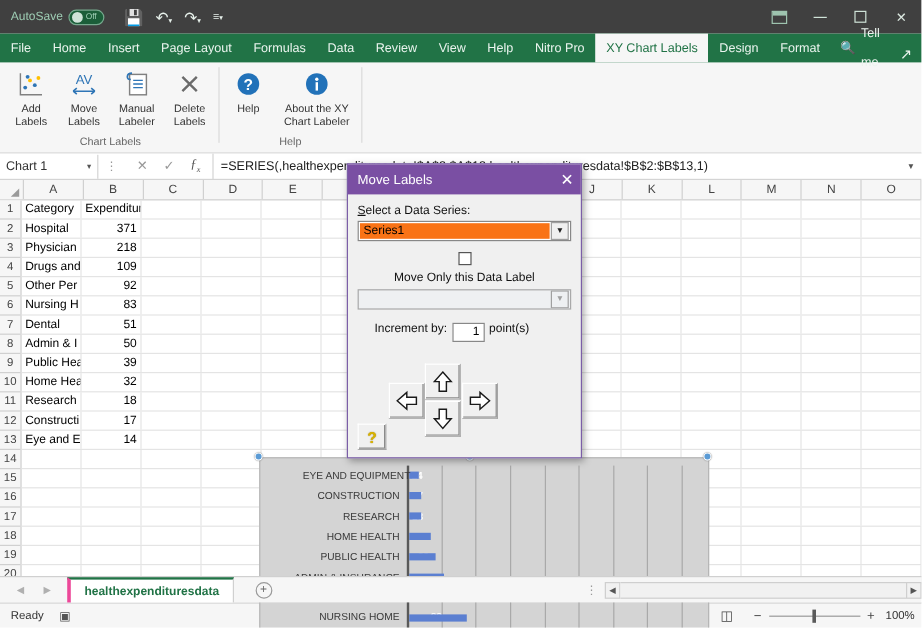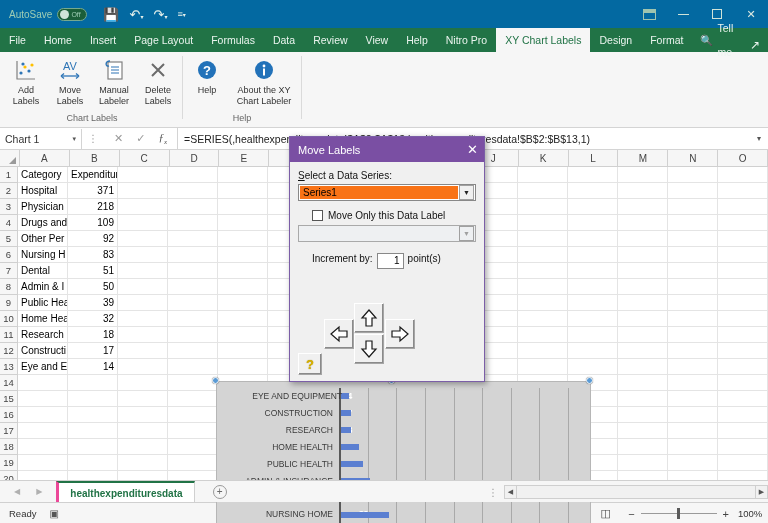--- a/index.html
+++ b/index.html
@@ -6,21 +6,21 @@
   body {
     width: 768px; height: 523px;
     font-family: "Liberation Sans", sans-serif;
     background: #fff;
     overflow: hidden;
     position: relative;
   }
 
   
   .titlebar {
-    height: 28px; background: #0369a1; position: relative;
+    height: 28px; background: #404040; position: relative;
     display: flex; align-items: center;
   }
   .autosave { display: flex; align-items: center; gap: 5px; margin-left: 9px; }
   .autosave-label { color: #9ecdb4; font-size: 10px; }
   .autosave-toggle {
     width: 30px; height: 13px; border-radius: 7px;
     background: #1b5e39; border: 1px solid #76a98e;
     display: flex; align-items: center; position: relative;
   }
   .autosave-knob {
@@ -205,21 +205,21 @@
     margin: 1px 0 1px 1px; line-height: 13px;
   }
   .combo.blank .combo-val { background: transparent; }
   .combo.disabled { background: #eef0f2; border-color: #a9a9a9; }
   .combo-arrow {
     width: 15px; height: 15px; margin: 0 1px; background: #f0f0f0;
     border: 1px solid #a0a0a0; display: flex; align-items: center;
     justify-content: center; font-size: 7px; color: #222;
   }
   .combo.disabled .combo-arrow { color: #a0a0a0; background: #eef0f2; }
-  .chkrow { display: flex; align-items: center; gap: 5px; margin: 9px 0 4px 14px; }
+  .chkrow { display: flex; align-items: center; gap: 5px; margin: 9px 0 4px 0; flex-direction: column; }
   .chk { width: 11px; height: 11px; border: 1px solid #555; background: #fff; }
   .chk-lbl { font-size: 10px; color: #111; }
   .incrow { display: flex; align-items: flex-start; gap: 4px; margin-top: 11px; padding-left: 14px; }
   .inc-lbl { font-size: 10px; color: #111; }
   .inc-box {
     width: 27px; height: 16px; background: #fff; border: 1px solid #888;
     text-align: right; font-size: 10px; padding-right: 3px; line-height: 14px;
   }
   .pad {
     position: absolute; left: 34px; top: 141px; width: 90px; height: 62px;

